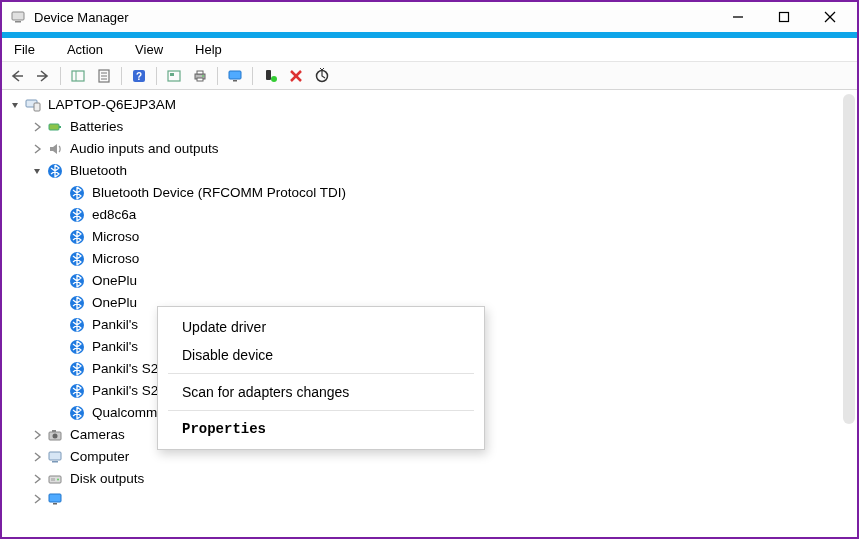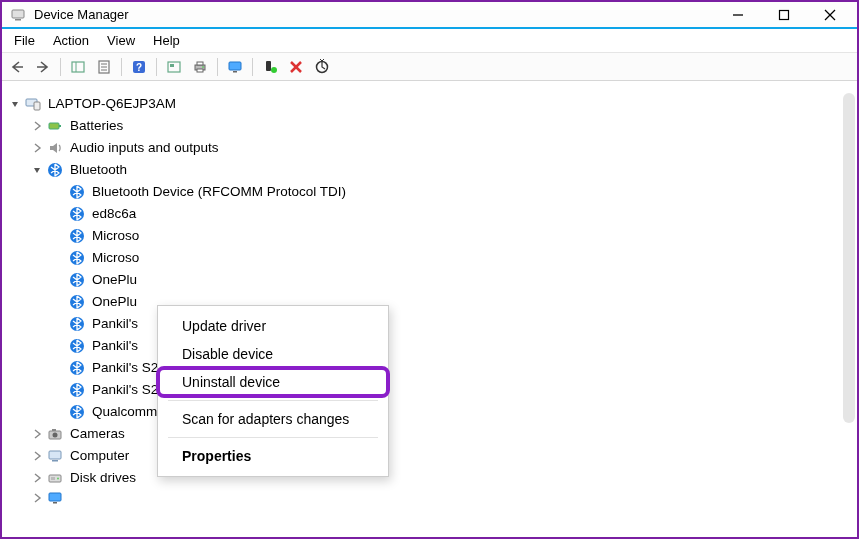--- a/index.html
+++ b/index.html
@@ -14,25 +14,25 @@
     width: 859px;
     height: 539px;
     border: 2px solid #7a1fa2;
     display: flex;
     flex-direction: column;
     position: relative;
     background: #fff;
   }
   
   .titlebar {
-    height: 27px;
+    height: 36px;
     display: flex;
     align-items: center;
     padding: 0 4px 0 8px;
-    border-bottom: 2px solid #0ea5e9;
+    border-bottom: 6px solid #0ea5e9;
     background: #fdfdfd;
   }
   .titlebar .app-icon {
     width: 16px; height: 16px;
     margin-right: 8px;
     display: inline-flex; align-items: center; justify-content: center;
   }
   .titlebar .title {
     flex: 1;
     font-size: 13px;
@@ -43,21 +43,21 @@
     display: flex; align-items: center; justify-content: center;
     font-size: 14px;
   }
   .win-btn svg { width: 12px; height: 12px; }
   
   .menubar {
     height: 24px;
     display: flex;
     align-items: center;
     padding: 0 4px;
-    gap: 2px;
+    gap: 16px;
     border-bottom: 1px solid #e5e5e5;
     background: #fff;
   }
   .menubar .menu-item {
     padding: 2px 8px;
     font-size: 13px;
   }
   
   .toolbar {
     height: 28px;
@@ -80,21 +80,20 @@
     background: #d0d0d0;
     margin: 0 2px;
   }
   
   .tree-pane {
     flex: 1;
     position: relative;
     overflow: hidden;
     padding: 4px 0 0 2px;
     background: #fff;
-    margin-top: 8px;
   }
   .tree {
     font-size: 13.5px;
     line-height: 22px;
   }
   .node {
     display: flex;
     align-items: center;
     padding-left: var(--indent, 4px);
     white-space: nowrap;
@@ -119,31 +118,31 @@
     background: #cde8ff;
     border: 1px solid #8dc9f5;
     border-radius: 2px;
     padding: 0 3px;
   }
   
   .context-menu {
     position: absolute;
     left: 155px;
     top: 216px;
-    width: 232px;
+    width: 328px;
     background: #fff;
     border: 1px solid #ccc;
     box-shadow: 2px 4px 10px rgba(0,0,0,0.18);
     padding: 6px 0;
     font-size: 14px;
   }
   .cm-item {
     padding: 6px 24px;
   }
-  .cm-item.bold { font-weight: 700; }
+  .cm-item.bold { font-weight: 700; font-family: Liberation Mono, monospace; }
   .cm-sep {
     height: 1px;
     background: #e2e2e2;
     margin: 4px 10px;
   }
   .cm-highlight {
     outline: 4px solid #8a1ec9;
     outline-offset: -2px;
     border-radius: 6px;
   }
@@ -521,41 +520,40 @@
               <path d="M3 1 L8 5 L3 9" fill="none" stroke="#888" stroke-width="1.4"></path>
             </svg>
           </span>
           <span class="node-icon">
             <svg viewBox="0 0 16 16" width="16" height="16">
               <rect x="2" y="5" width="12" height="7" rx="1" fill="#ddd" stroke="#888"></rect>
               <circle cx="11" cy="8.5" r="1" fill="#6c6"></circle>
               <rect x="4" y="7" width="4" height="3" fill="#bbb"></rect>
             </svg>
           </span>
-          <span class="node-label">Disk drives</span>
+          <span class="node-label">Disk outputs</span>
         </div>
         <div class="node" style="--indent: 26px;">
           <span class="chevron">
             <svg viewBox="0 0 10 10">
               <path d="M3 1 L8 5 L3 9" fill="none" stroke="#888" stroke-width="1.4"></path>
             </svg>
           </span>
           <span class="node-icon">
             <svg viewBox="0 0 16 16" width="16" height="16">
               <rect x="2" y="3" width="12" height="8" rx="1" fill="#4faaff" stroke="#2277cc"></rect>
               <rect x="6" y="12" width="4" height="1.5" fill="#666"></rect>
             </svg>
           </span>
         </div>
       </div>
 
     <div class="context-menu">
       <div class="cm-item">Update driver</div>
       <div class="cm-item">Disable device</div>
-      <div class="cm-item cm-highlight">Uninstall device</div>
       <div class="cm-sep"></div>
       <div class="cm-item">Scan for adapters changes</div>
       <div class="cm-sep"></div>
       <div class="cm-item bold">Properties</div>
     </div>
 
     <div class="scrollbar"></div>
   </div>
 
 </div>

